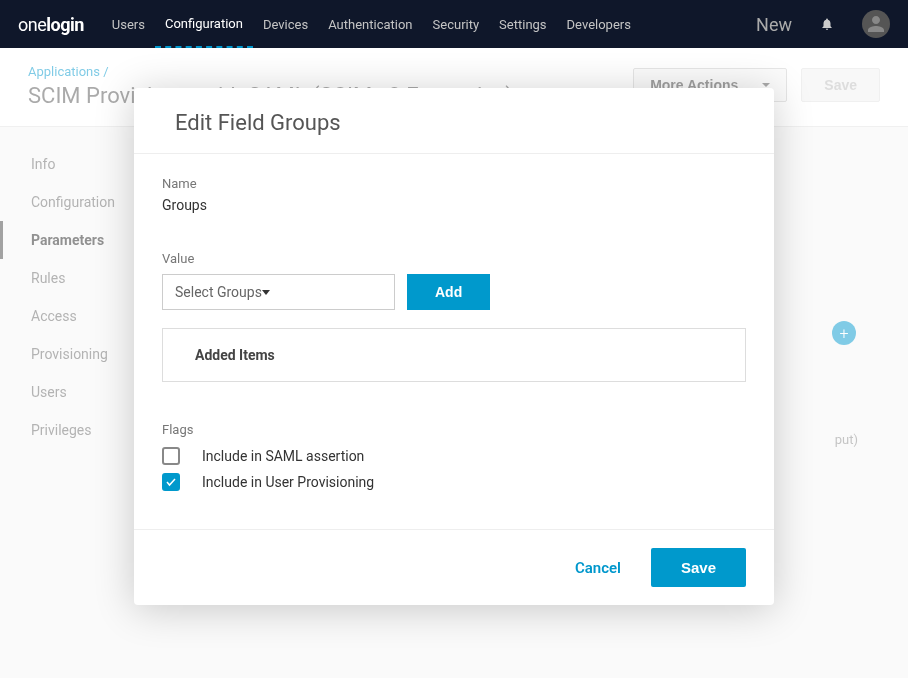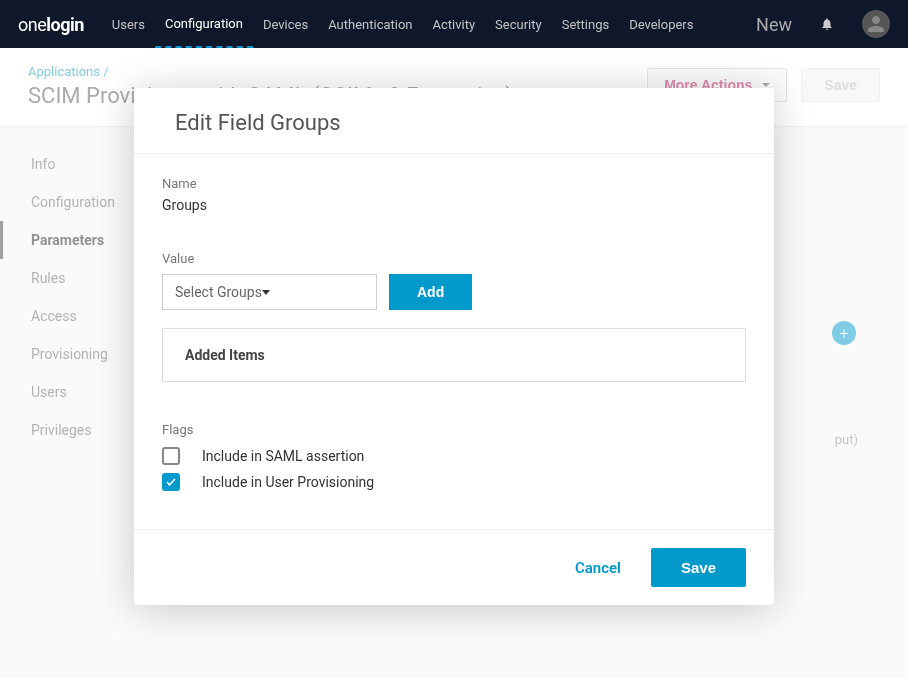--- a/index.html
+++ b/index.html
@@ -84,27 +84,27 @@
       font-size: 22px;
       font-weight: 400;
     }
     .subheader-actions {
       display: flex; gap: 14px; align-items: center;
       margin-top: 4px;
     }
     .more-actions-btn {
       border: 1px solid #ccc;
       background: #f7f7f7;
-      color: #be185d;
+      color: #404040;
       padding: 8px 16px;
       font-size: 14px;
       font-weight: 600;
       cursor: pointer;
       border-radius: 2px;
-      display: flex; align-items: center; gap: 10px;
+      display: flex; align-items: center; gap: 24px;
     }
     .more-actions-btn .caret {
       border-left: 4px solid transparent;
       border-right: 4px solid transparent;
       border-top: 4px solid #555;
       width: 0; height: 0;
     }
     .save-btn-header {
       background: #f0f0f0;
       color: #bbb;
@@ -180,21 +180,21 @@
     }
     .value-row {
       display: flex; gap: 12px; margin-bottom: 18px;
       margin-top: 8px;
     }
     .select-box {
       border: 1px solid #ccc;
       padding: 9px 12px;
       font-size: 14px;
       color: #666;
-      width: 215px;
+      width: 233px;
       display: flex; justify-content: flex-start; align-items: center;
       cursor: pointer;
       background: #fff;
     }
     .select-box .caret {
       border-left: 4px solid transparent;
       border-right: 4px solid transparent;
       border-top: 5px solid #333;
       width: 0; height: 0;
     }
@@ -202,21 +202,21 @@
       background: #0099cc;
       color: #fff;
       border: none;
       padding: 0 28px;
       font-size: 14px;
       font-weight: 600;
       cursor: pointer;
     }
     .added-items {
       border: 1px solid #ddd;
-      padding: 18px 22px;
+      padding: 18px 32px;
       font-size: 14px;
       font-weight: 700;
       color: #444;
       margin-bottom: 40px;
     }
     .flags-section { }
     .checkbox-row {
       display: flex; align-items: center; gap: 22px;
       margin: 8px 0;
       font-size: 14px;
@@ -272,21 +272,20 @@
 
 <div class="topnav">
   <div class="logo">
     <span>one</span><b>login</b>
   </div>
   <div class="topnav-items">
     <div class="topnav-item">Users</div>
     <div class="topnav-item active">Configuration</div>
     <div class="topnav-item">Devices</div>
     <div class="topnav-item">Authentication</div>
-    <div class="topnav-item">Activity</div>
     <div class="topnav-item">Security</div>
     <div class="topnav-item">Settings</div>
     <div class="topnav-item">Developers</div>
   </div>
   <div class="topnav-right">
     <span style="color:#aaa;">New</span>
     <span>
       <svg class="bell-icon" viewBox="0 0 24 24">
           <path d="M12 22a2 2 0 0 0 2-2h-4a2 2 0 0 0 2 2zm6-6V11c0-3.07-1.63-5.64-4.5-6.32V4a1.5 1.5 0 0 0-3 0v.68C7.63 5.36 6 7.92 6 11v5l-2 2v1h16v-1l-2-2z"></path>
         </svg>

